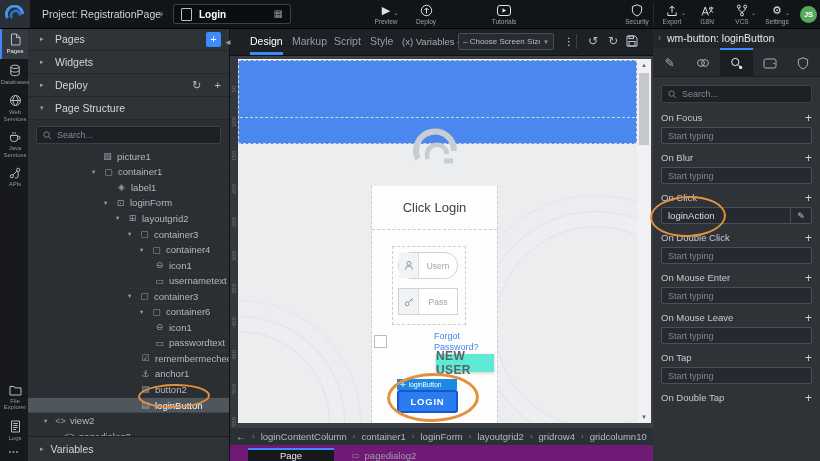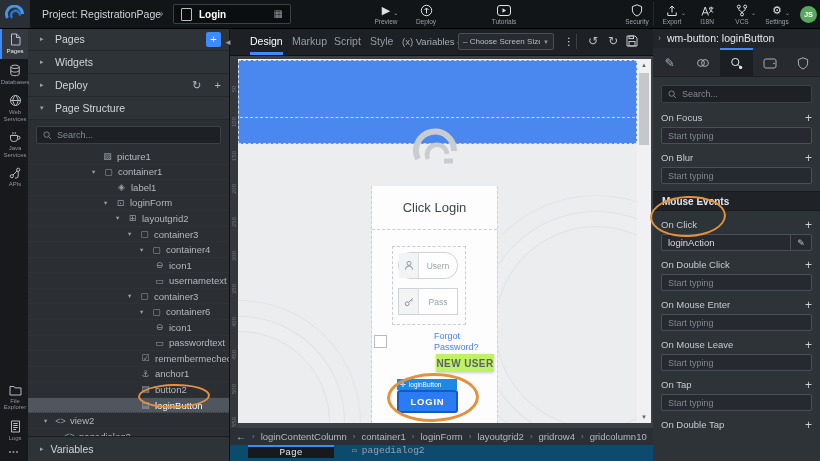--- a/index.html
+++ b/index.html
@@ -106,40 +106,40 @@
   #fgroup{position:absolute;left:20px;top:60px;width:72px;height:77px;border:1px dashed #c9cdd2;}
   .cfield{position:absolute;left:26px;width:60px;height:27px;background:#fff;border:1px solid #cfd3d9;
           display:flex;align-items:stretch;box-sizing:border-box;}
   #field-user{top:66px;border-radius:13px;}
   #field-pass{top:102px;}
   .cfield .fic{width:19px;background:#f1f3f5;border-right:1px solid #dadde2;display:flex;
                align-items:center;justify-content:center;}
   .cfield .ph{flex:1;display:flex;align-items:center;justify-content:center;font-size:8.5px;color:#9aa1a8;}
   #cb{position:absolute;left:2px;top:149px;width:11px;height:11px;border:1px solid #b9bdc3;background:#fff;}
   #forgot{position:absolute;left:62px;top:145px;font-size:9px;line-height:11px;color:var(--link-blue);}
-  #newuser{position:absolute;left:64px;top:168px;width:58px;height:18px;background:#bef264;
+  #newuser{position:absolute;left:64px;top:168px;width:58px;height:18px;background:#5eead4;
            box-shadow:0 1px 3px rgba(0,0,0,.2);display:flex;align-items:center;justify-content:center;
-           font-size:10px;font-weight:bold;color:#5f6368;letter-spacing:.4px;z-index:2;}
+           font-size:12px;font-weight:bold;color:#5f6368;letter-spacing:.4px;z-index:2;}
   #wtag{position:absolute;left:25px;top:193px;width:60px;height:11px;background:var(--selection-tag-blue);
         color:#fff;font-size:6.5px;display:flex;align-items:center;gap:3px;padding:0 3px;box-sizing:border-box;z-index:3;}
   #wtag .mv{font-size:7px;font-weight:bold;}
   #loginbtn{position:absolute;left:25px;top:204px;width:61px;height:23px;background:var(--login-button-blue);
             border:2px solid #1658c8;border-radius:3px;color:#fff;font-size:9.5px;font-weight:bold;
             letter-spacing:.8px;display:flex;align-items:center;justify-content:center;box-sizing:border-box;z-index:3;}
   #vscroll{position:absolute;left:407px;top:3px;width:14px;height:364px;background:#f1f1f3;}
   #vscroll .arr{position:absolute;left:0;width:14px;text-align:center;color:#606468;font-size:6px;line-height:12px;}
   #vscroll .arr.up{top:0;} #vscroll .arr.dn{bottom:0;}
   #vscroll .thumb{position:absolute;left:2px;top:14px;width:10px;height:72px;background:#c5c7cb;}
 
   
   #breadcrumb{height:17px;flex:none;background:#2b3036;display:flex;align-items:center;gap:6px;
               padding-left:6px;font-size:9.5px;color:#b3b8bf;overflow:hidden;}
   #breadcrumb .back{color:#c7ccd2;font-size:10px;}
   .bc-sep{color:#7d838a;font-size:8px;}
-  #btabs{height:16px;flex:none;background:#0c4a6e;display:flex;align-items:flex-start;font-family:Liberation Mono, monospace;}
+  #btabs{height:16px;flex:none;background:#701a75;display:flex;align-items:flex-end;}
   #pagetab{width:86px;margin-left:18px;background:#17191d;border-top:2px solid var(--accent-blue);
            color:#e4e7ea;font-size:9.5px;display:flex;align-items:center;justify-content:center;box-sizing:border-box;}
   #dialogtab{display:flex;align-items:center;gap:5px;color:#9aa0a6;font-size:9.5px;margin-left:18px;}
   #dialogtab .ic{font-size:8px;color:#8f959c;}
 
   
   #inspector{position:absolute;left:653px;top:28px;width:167px;height:433px;background:#2e3338;
              display:flex;flex-direction:column;overflow:hidden;z-index:4;}
   #insp-title{height:20px;flex:none;background:#22262b;display:flex;align-items:center;gap:6px;
               padding-left:5px;font-size:10.5px;color:#e6e9ec;}
@@ -636,21 +636,20 @@
         </div>
         <div class="fld">
           <div class="fld-head">
             <span class="fld-label">On Blur</span>
             <span class="fld-plus">+</span>
           </div>
           <div class="fld-input">
             <span>Start typing</span>
           </div>
         </div>
-        <div class="sec-head">Mouse Events</div>
         <div class="fld">
           <div class="fld-head">
             <span class="fld-label">On Click</span>
             <span class="fld-plus">+</span>
           </div>
           <div class="fld-input hasval">
             <span>loginAction</span>
             <span class="fld-edit">✎</span>
           </div>
         </div>

